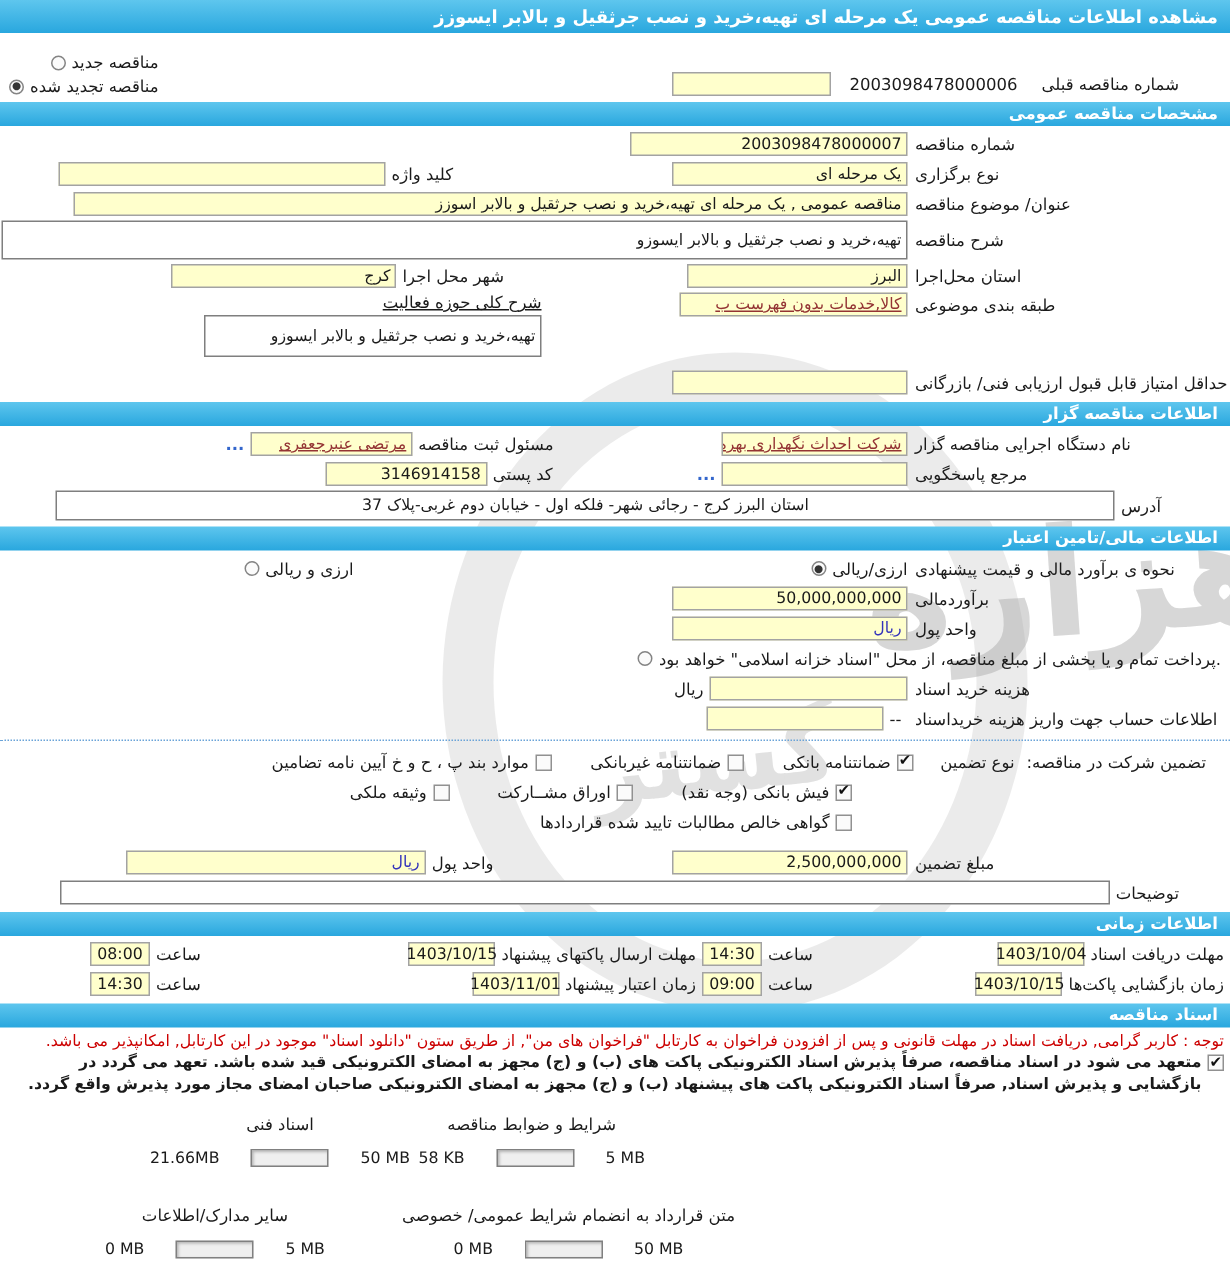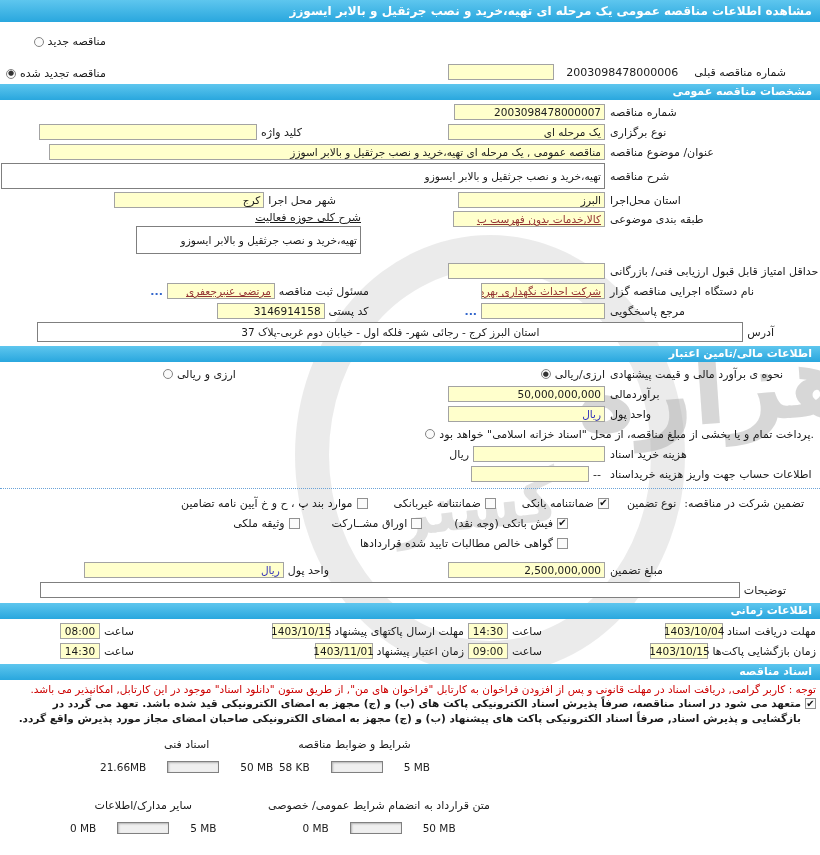--- a/index.html
+++ b/index.html
@@ -75,37 +75,37 @@
 <div class="content">
 
   <div class="titlebar">مشاهده اطلاعات مناقصه عمومی یک مرحله ای  تهیه،خرید و نصب جرثقیل و بالابر ایسوزز</div>
 
   <div style="display:flex;align-items:flex-end;margin:13px 0 4px 0;">
     <div style="display:flex;align-items:center;margin-right:30px;">
       <span class="lbl">شماره مناقصه قبلی</span>
       <span class="num" style="padding:0 12px;">2003098478000006</span>
       <span class="field num" style="width:106px;"></span>
     </div>
-    <div style="margin-right:auto;margin-left:6px;display:flex;flex-direction:column;gap:19px;align-items:flex-start;">
+    <div style="margin-right:auto;margin-left:6px;display:flex;flex-direction:column;gap:3px;align-items:flex-start;">
       <span class="opt">
         <span class="radio"></span>
         <span>مناقصه جدید</span>
       </span>
       <span class="opt">
         <span class="radio">●</span>
         <span>مناقصه تجدید شده</span>
       </span>
     </div>
   </div>
 
   <div class="sechdr">مشخصات مناقصه عمومی</div>
 
   <div class="row">
     <span class="lblbox">شماره مناقصه</span>
-    <span class="field num" style="width:151px;">2003098478000007</span>
+    <span class="field num" style="width:185px;">2003098478000007</span>
   </div>
 
   <div class="row">
     <span class="lblbox">نوع برگزاری</span>
     <span class="field" style="width:157px;">یک مرحله ای</span>
     <span class="lbl" style="margin-right:142px;">کلید واژه</span>
     <span class="field" style="width:218px;"></span>
   </div>
 
   <div class="row">
@@ -132,20 +132,21 @@
       <span class="underlbl">شرح کلی حوزه فعالیت</span>
       <span class="wfield" style="width:225px;height:28px;">تهیه،خرید و نصب جرثقیل و بالابر ایسوزو</span>
     </div>
   </div>
 
   <div class="row" style="margin-top:8px;">
     <span class="lblbox">حداقل  امتیاز قابل قبول  ارزیابی  فنی/ بازرگانی</span>
     <span class="field" style="width:157px;"></span>
   </div>
 
+  <div class="sechdr">اطلاعات مناقصه گزار</div>
 
   <div class="row">
     <span class="lblbox">نام دستگاه اجرایی  مناقصه گزار</span>
     <span class="field maroon" style="width:124px;overflow:hidden;white-space:nowrap;">شرکت احداث نگهداری بهره</span>
     <span class="lbl" style="margin-right:108px;">مسئول ثبت  مناقصه</span>
     <span class="field maroon" style="width:108px;">مرتضی عنبرجعفری</span>
     <span class="dots">...</span>
   </div>
 
   <div class="row">

